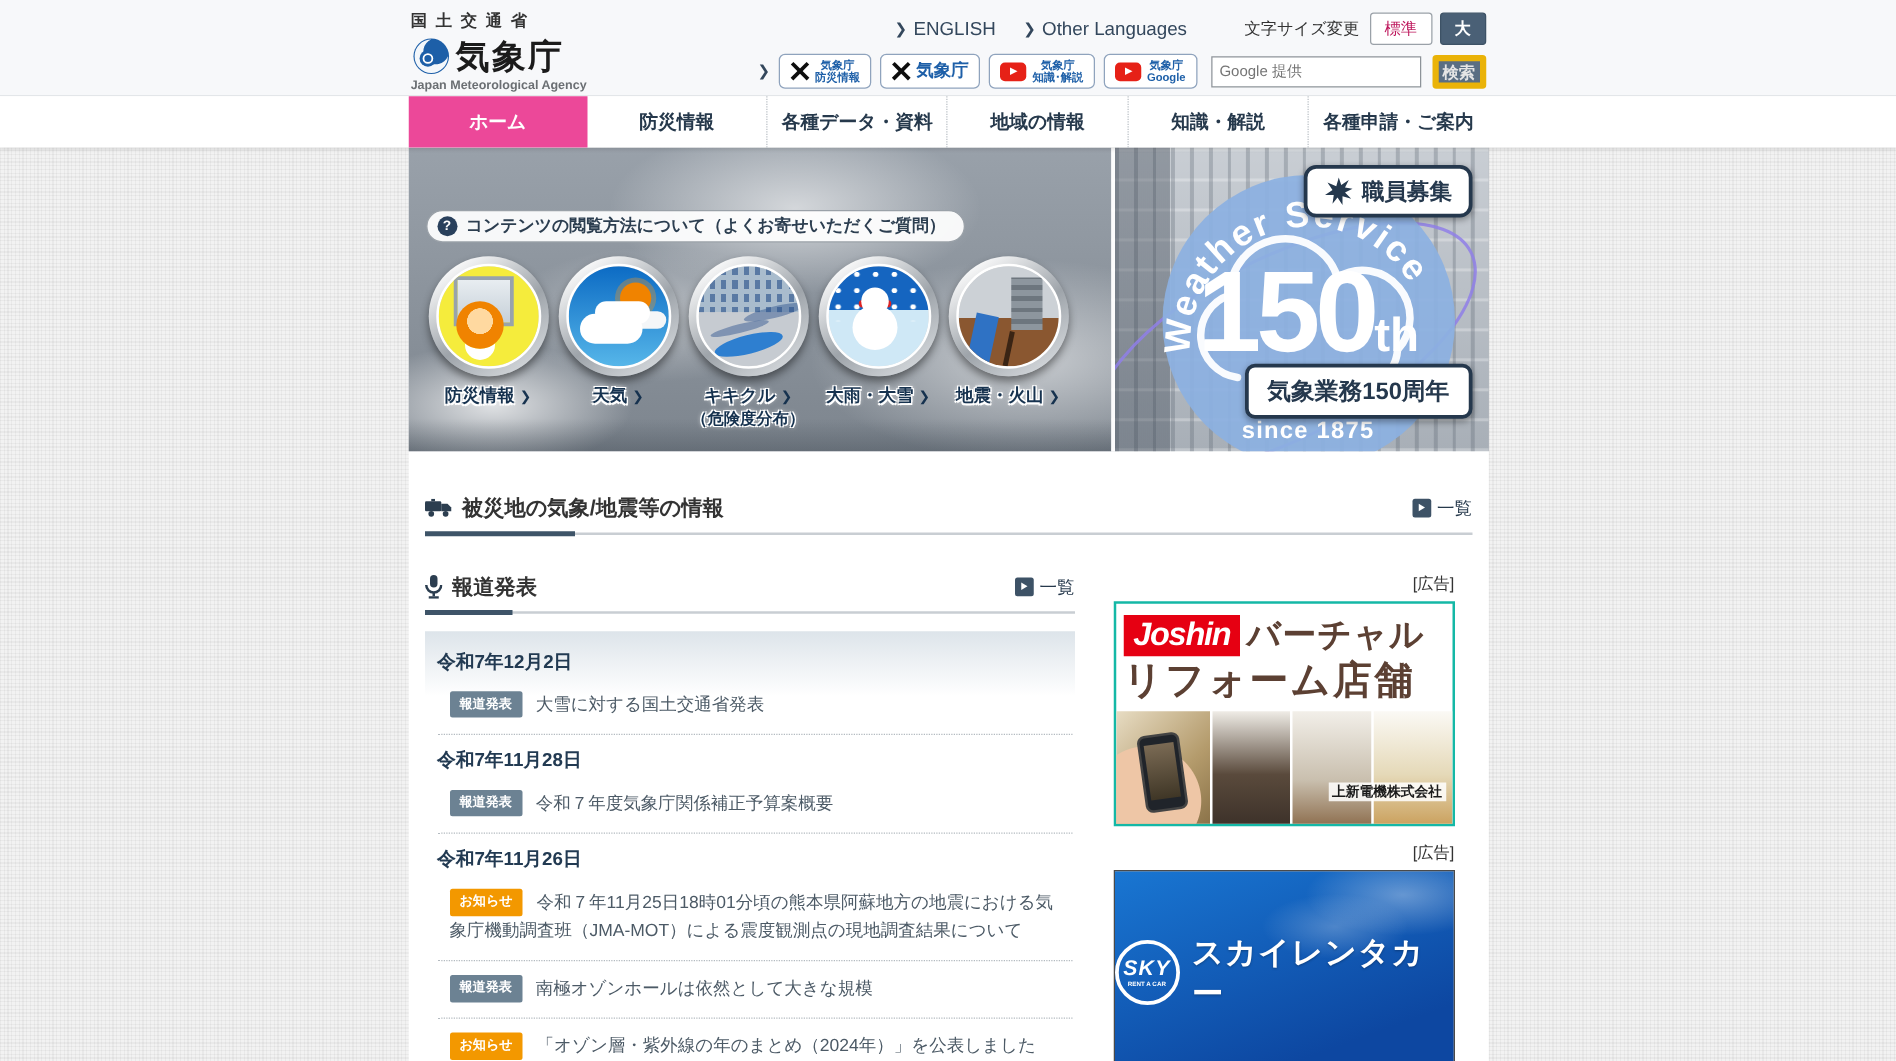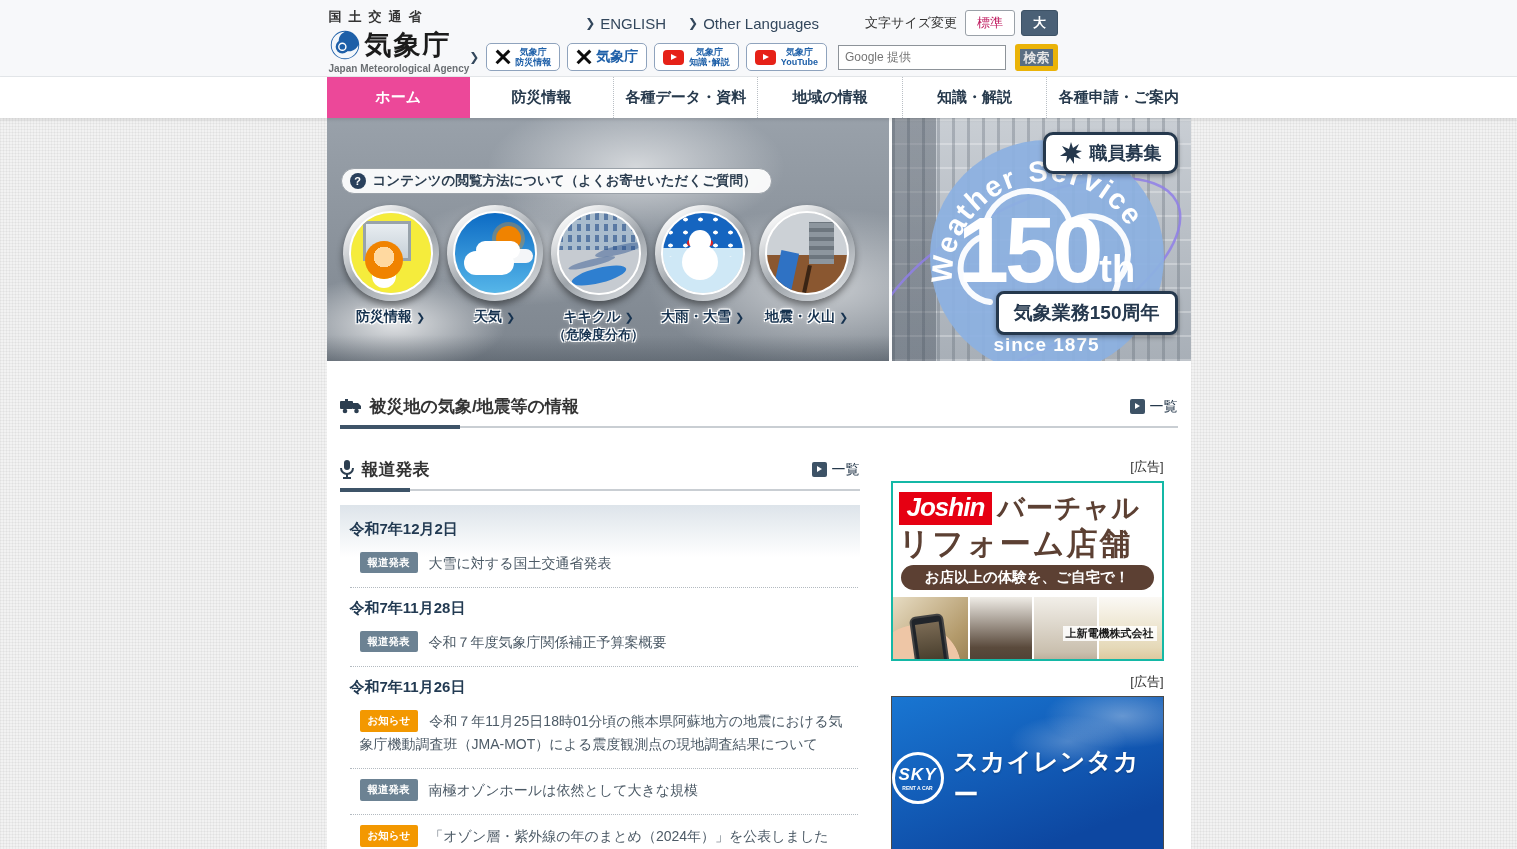--- a/index.html
+++ b/index.html
@@ -2,21 +2,21 @@
 <html><head>
 <meta charset="utf-8">
 <style>
   * { margin:0; padding:0; box-sizing:border-box; }
   html,body { background:#fff; }
   body { font-family:"Liberation Sans","DejaVu Sans",sans-serif; }
   .page { position:relative; width:1517px; height:849px; margin:0 auto; overflow:hidden; background:#fff; }
 
   
   .site-header { height:77px; background:#f7f8fa; border-bottom:1px solid #e3e6e9; }
-  .header-inner { width:864px; margin:0 auto; height:100%; display:flex; padding:4px 2px; }
+  .header-inner { width:864px; margin:0 auto; height:100%; display:flex; justify-content:space-between; padding:4px 2px; }
   .logo-block { padding-top:4px; }
   .logo-ministry { font-size:13px; font-weight:bold; letter-spacing:7px; color:#333; }
   .logo-row { display:flex; align-items:center; gap:4px; margin-top:1px; }
   .jma-mark { width:32px; height:32px; display:inline-block; }
   .logo-agency { font-size:27px; font-weight:bold; color:#1b1b1b; letter-spacing:2px; }
   .logo-en { font-size:10px; font-weight:bold; color:#6b6f73; margin-top:0; }
   .header-right { display:flex; flex-direction:column; align-items:flex-end; gap:7px; padding-top:6px; }
   .header-row1 { display:flex; align-items:center; }
   .hlink { display:flex; align-items:center; gap:5px; font-size:15px; color:#33475c; text-decoration:none; cursor:pointer; }
   .hlink + .hlink { margin-left:22px; }
@@ -225,21 +225,21 @@
                 <span class="yt-glyph"></span>
                 <span class="social-lines">
                   <span>気象庁</span>
                   <span>知識･解説</span>
                 </span>
               </button>
               <button class="social-btn">
                 <span class="yt-glyph"></span>
                 <span class="social-lines">
                   <span>気象庁</span>
-                  <span>YouTube</span>
+                  <span>Google</span>
                 </span>
               </button>
             </div>
           <div class="searchbox">
             <input class="search-input" type="text" placeholder="Google 提供" style="">
             <button class="search-btn">検索</button>
           </div>
         </div>
       </div>
     </div>
@@ -416,21 +416,20 @@
           </div>
 
           <div class="col-right">
             <div class="ad-label">[広告]</div>
             <div class="ad-joshin">
               <div class="joshin-line1">
                 <span class="joshin-brand">Joshin</span>
                 <span class="joshin-t1">バーチャル</span>
               </div>
               <div class="joshin-line2">リフォーム店舗</div>
-              <div class="joshin-pill">お店以上の体験を、ご自宅で！</div>
               <div class="joshin-photos">
                 <div class="jp1"></div>
                 <div class="jp2"></div>
                 <div class="jp3"></div>
                 <div class="jp4"></div>
                 <div class="joshin-hand"></div>
                 <div class="joshin-phone"></div>
               </div>
               <div class="joshin-company">上新電機株式会社</div>
             </div>

